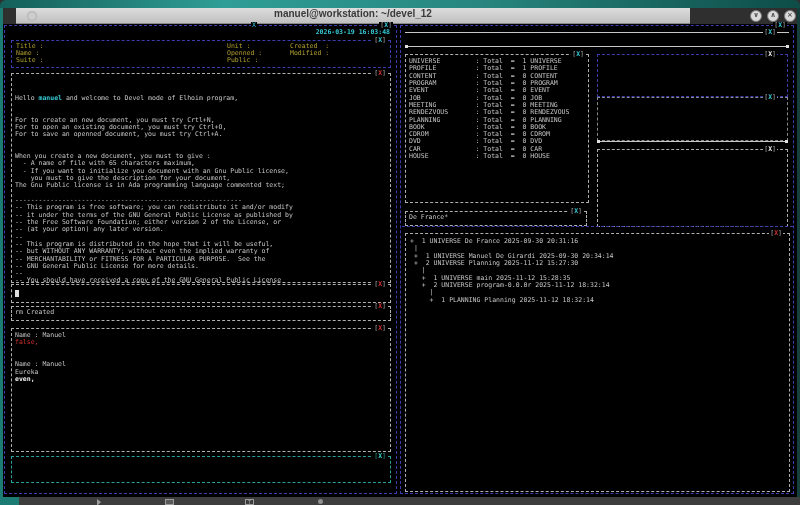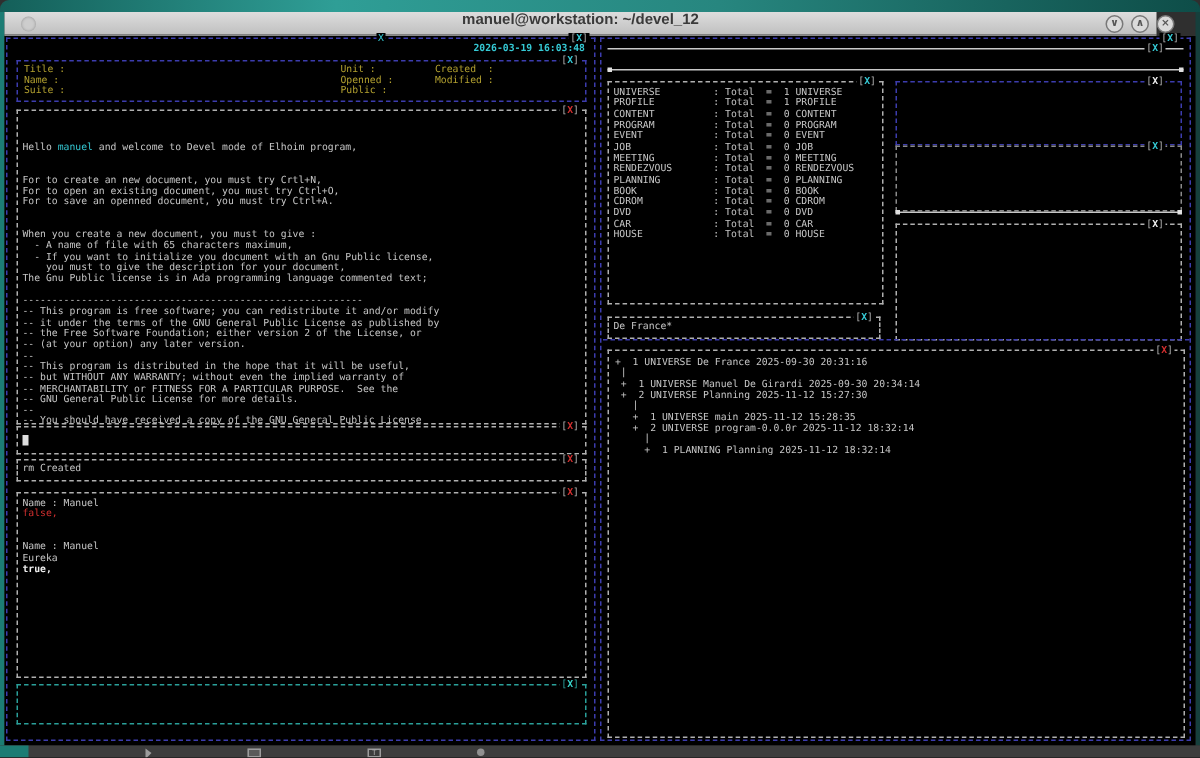--- a/index.html
+++ b/index.html
@@ -3,21 +3,21 @@
 <meta charset="utf-8">
 <style>
   html,body{margin:0;padding:0;background:#2f2f2f;}
   .stage{position:relative;width:800px;height:505px;overflow:hidden;background:#2f2f2f;
          font-family:"DejaVu Sans Mono",monospace;}
   
   .frame-top{position:absolute;left:0;top:0;width:800px;height:8px;border-radius:6px 6px 0 0;
     background:linear-gradient(90deg,#145f59 0%,#2f9e96 28%,#27867f 60%,#0e4d48 100%);}
   .frame-left{position:absolute;left:0;top:8px;width:3px;height:489px;background:#1c7c74;}
   .frame-right{position:absolute;left:797px;top:8px;width:3px;height:489px;background:#163f3c;}
-  .titlebar{position:absolute;left:3px;top:8px;width:768px;height:16px;
+  .titlebar{position:absolute;left:16px;top:8px;width:674px;height:16px;
     background:linear-gradient(#dddddd,#c0c0c0);border-bottom:1px solid #8a8a8a;box-sizing:border-box;}
   .title{width:100%;text-align:center;line-height:15px;font:bold 10px "Liberation Sans",sans-serif;color:#3a3a3a;}
   .tb-icon{position:absolute;left:11px;top:3px;width:10px;height:10px;border-radius:50%;
     background:#cdcdcd;box-shadow:inset 0 0 2px #8f8f8f;}
   .tb-btn{position:absolute;top:2px;width:12px;height:12px;border-radius:50%;background:#dadada;
     border:1px solid #787878;box-sizing:border-box;text-align:center;line-height:10px;
     font:bold 7px "DejaVu Sans",sans-serif;color:#555;}
   
   .terminal{position:absolute;left:3px;top:24px;width:794px;height:473px;background:#000;
     color:#c6c6c6;font-size:6.5px;line-height:7.32px;}
@@ -91,38 +91,38 @@
         <div class="txt yellow" style="left:215px;top:2px">Unit :</div>
         <div class="txt yellow" style="left:215px;top:9px">Openned :</div>
         <div class="txt yellow" style="left:215px;top:16px">Public :</div>
         <div class="txt yellow" style="left:278px;top:2px">Created  :</div>
         <div class="txt yellow" style="left:278px;top:9px">Modified :</div>
       </div>
 
       <div class="win b-gray" style="left:6px;top:47px;width:380px;height:210px;">
         <span class="xb x-red"><b>X</b></span>
         <div class="lines" style="left:3px;top:6px;">
-          <div><span>Hello </span><span class="cyan" style="font-weight:normal">manuel</span><span> and welcome to Devel mode of Elhoim program,</span></div>
+          <div><span>Hello </span><span class="cyan" style="font-weight:bold">manuel</span><span> and welcome to Devel mode of Elhoim program,</span></div>
           <div id="msg-lines" style="display:contents"><div>For to create an new document, you must try Crtl+N,</div><div>For to open an existing document, you must try Ctrl+O,</div><div>For to save an openned document, you must try Ctrl+A.</div><div> </div><div> </div><div>When you create a new document, you must to give :</div><div>  - A name of file with 65 characters maximum,</div><div>  - If you want to initialize you document with an Gnu Public license,</div><div>    you must to give the description for your document,</div><div>The Gnu Public license is in Ada programming language commented text;</div><div> </div><div>----------------------------------------------------------</div><div>-- This program is free software; you can redistribute it and/or modify</div><div>-- it under the terms of the GNU General Public License as published by</div><div>-- the Free Software Foundation; either version 2 of the License, or</div><div>-- (at your option) any later version.</div><div>--</div><div>-- This program is distributed in the hope that it will be useful,</div><div>-- but WITHOUT ANY WARRANTY; without even the implied warranty of</div><div>-- MERCHANTABILITY or FITNESS FOR A PARTICULAR PURPOSE.  See the</div><div>-- GNU General Public License for more details.</div><div>--</div><div>-- You should have received a copy of the GNU General Public License</div><div>-- along with this program; if not, write to the Free Software</div><div>-- Foundation, Inc., 59 Temple Place - Suite 330, Boston, MA 02111-1307, USA</div><div>----------------------------------------------------------</div></div>
         </div>
       </div>
 
       <div class="win b-gray" style="left:6px;top:258px;width:380px;height:19px;">
         <span class="xb x-red"><b>X</b></span>
         <div class="cursor" style="left:3px;top:5px"></div>
       </div>
 
       <div class="win b-gray" style="left:6px;top:280px;width:380px;height:15px;">
         <span class="xb x-red"><b>X</b></span>
         <div class="txt" style="left:3px;top:2px">rm Created</div>
       </div>
 
       <div class="win b-gray" style="left:6px;top:302px;width:380px;height:124px;">
         <span class="xb x-red"><b>X</b></span>
-        <div class="lines" id="result-lines" style="left:3px;top:3px;"><div>Name : Manuel</div><div class="red">false,</div><div> </div><div> </div><div>Name : Manuel</div><div>Eureka</div><div class="boldw">true,</div></div>
+        <div class="lines" id="result-lines" style="left:3px;top:3px;"><div>Name : Manuel</div><div class="red">false,</div><div> </div><div> </div><div>Name : Manuel</div><div>Eureka</div><div class="boldw">even,</div></div>
       </div>
 
       <div class="win b-teal" style="left:6px;top:430px;width:380px;height:27px;">
         <span class="xb x-teal"><b>X</b></span>
       </div>
     </div>
 
     <div class="win b-blue" style="left:397px;top:1px;width:394px;height:469px;">
       <span class="xb x-cyan" style="right:6px"><b>X</b></span>
 

